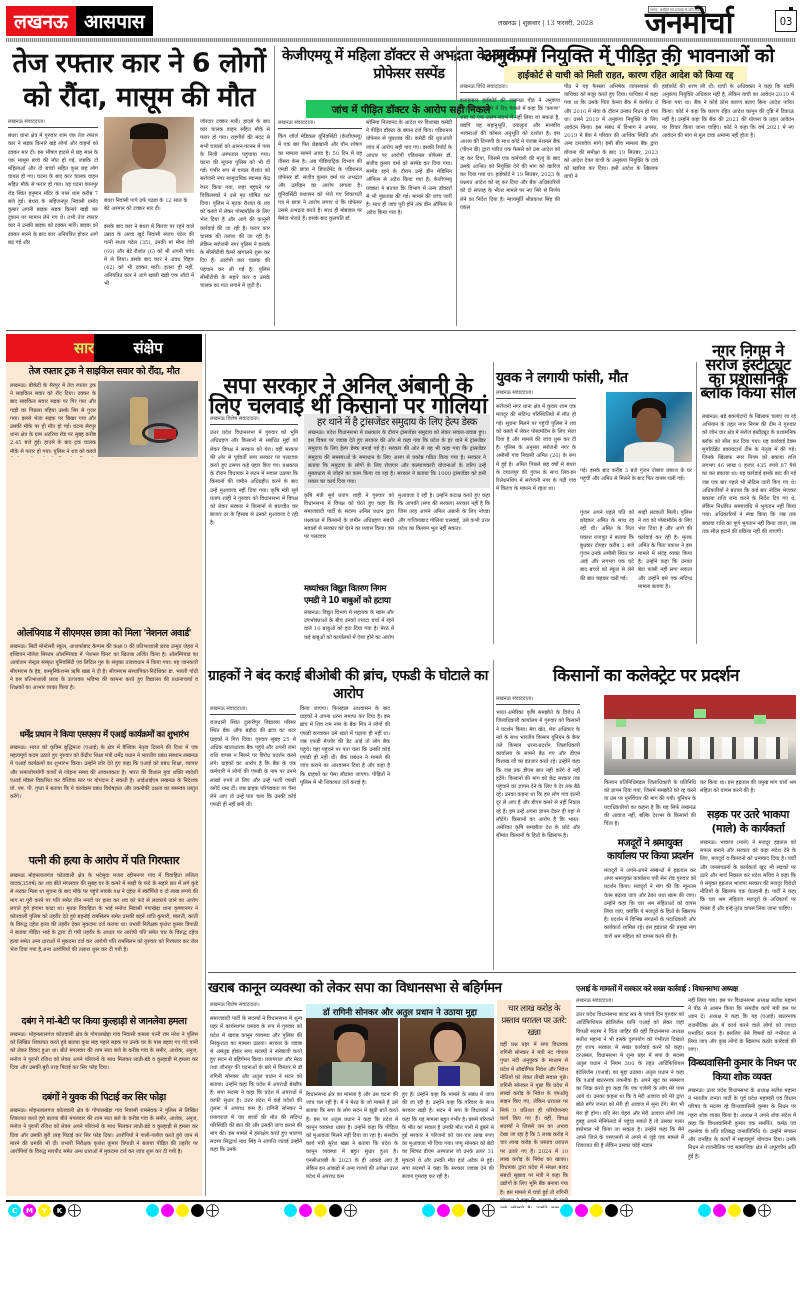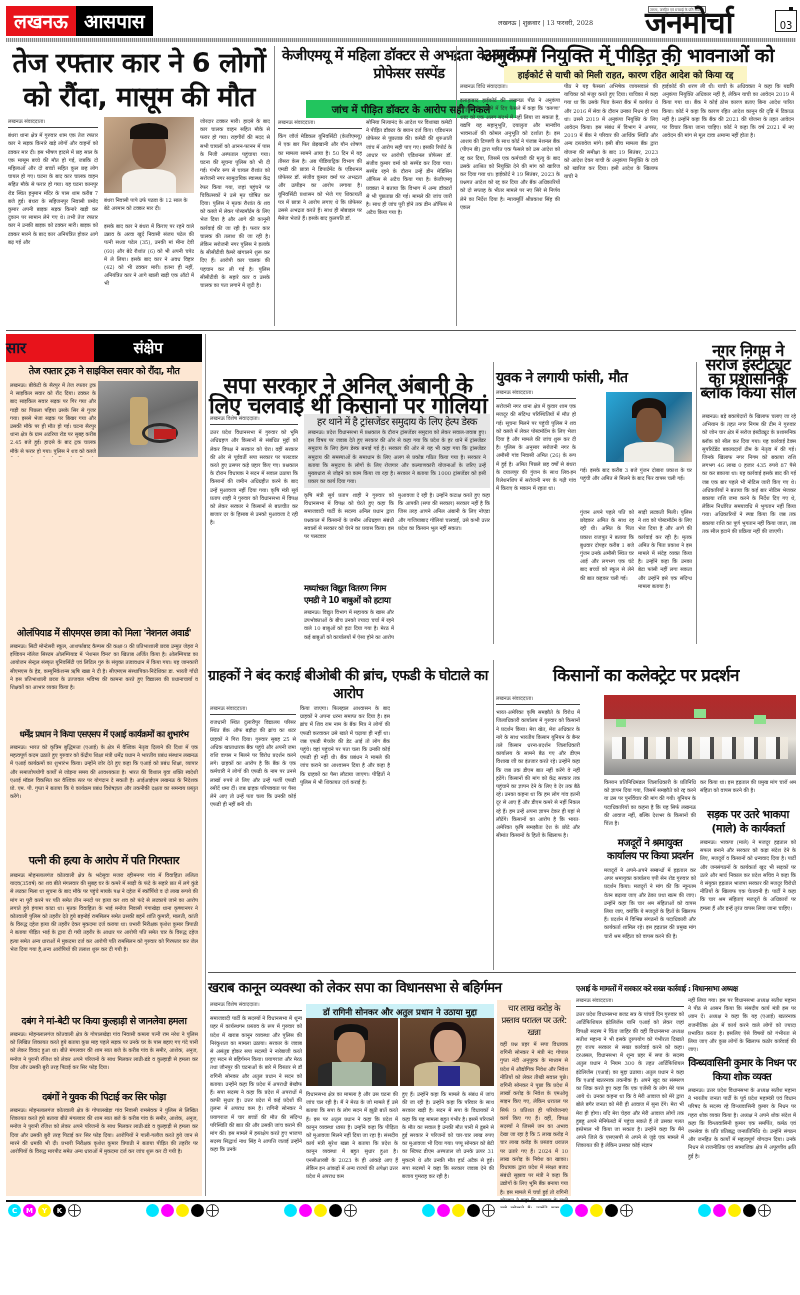--- a/index.html
+++ b/index.html
@@ -22,21 +22,21 @@
 </head>
 <body>
 
 <div class="abs" style="left:6px;top:6px;height:30px;display:flex;">
   <div style="background:#e8131b;color:#fff;font-weight:bold;font-size:19px;padding:2px 8px;line-height:26px;">लखनऊ</div>
   <div style="background:#000;color:#fff;font-weight:bold;font-size:19px;padding:2px 8px;line-height:26px;">आसपास</div>
 </div>
 <div class="abs" style="left:498px;top:18px;font-size:6.5px;color:#333;font-family:'DejaVu Serif',serif;">लखनऊ | शुक्रवार | 13 फरवरी, 2028</div>
 <div class="abs" style="left:648px;top:6px;font-size:3.5px;color:#444;border:0.5px solid #666;padding:0 1px;">जनता, जनहित एवं सच्चाई के प्रति समर्पित</div>
 <div class="abs" style="left:645px;top:7px;font-size:30px;font-weight:bold;color:#111;letter-spacing:-1px;line-height:32px;">जनमोर्चा</div>
-<div class="abs" style="left:775px;top:10px;width:22px;height:22px;border:1.5px solid #222;display:flex;align-items:flex-end;justify-content:center;">
+<div class="abs" style="left:775px;top:10px;width:22px;height:22px;border:1.5px solid #222;display:flex;align-items:center;justify-content:center;">
   <span style="font-size:10px;">03</span>
   <span style="position:absolute;top:-4px;right:3px;width:4px;height:4px;background:#111;"></span>
 </div>
 <div class="abs" style="left:6px;top:38px;width:790px;height:4px;background:repeating-linear-gradient(90deg,#888 0 1px,#ddd 1px 2px);"></div>
 
 <div class="abs hl" style="left:8px;top:46px;width:262px;font-size:27px;line-height:34px;">तेज रफ्तार कार ने 6 लोगों को रौंदा, मासूम की मौत</div>
 <div class="abs txt" style="left:8px;top:117px;width:90px;height:210px;">
   <div class="byline">लखनऊ संवाददाता।</div>
   <div>बंथरा थाना क्षेत्र में गुरुवार शाम एक तेज रफ्तार कार ने सड़क किनारे खड़े लोगों और वाहनों को टक्कर मार दी। इस भीषण हादसे में छह साल के एक मासूम बच्चे की मौत हो गई, जबकि दो महिलाओं और दो बच्चों सहित कुल छह लोग घायल हो गए। घटना के बाद कार चालक वाहन सहित मौके से फरार हो गया। यह घटना कानपुर रोड स्थित हनुमान मंदिर के पास शाम करीब 7 बजे हुई। बंथरा के सहिजनपुर निवासी प्रमोद कुमार अपनी बाइक सड़क किनारे खड़ी कर दुकान पर सामान लेने गए थे। तभी तेज रफ्तार कार ने उनकी बाइक को टक्कर मारी। बाइक को टक्कर मारने के बाद कार अनियंत्रित होकर आगे बढ़ गई और</div>
 </div>
@@ -67,21 +67,21 @@
 </div>
 <div class="abs txt" style="left:564px;top:82px;width:94px;height:246px;">पीठ ने यह फैसला अभिषेक जायसवाल की याचिका को मंजूर करते हुए दिया। याचिका में कहा गया था कि उसके पिता केनरा बैंक में कार्यरत थे और 2016 में सेवा के दौरान उनका निधन हो गया था। उसने 2019 में अनुकंपा नियुक्ति के लिए आवेदन किया। इस संबंध में विभाग ने अगस्त, 2019 में बैंक ने परिवार की आर्थिक स्थिति और अन्य दस्तावेज मांगे। इसी बीच मामला बैंक द्वारा योजना की समीक्षा के बाद 19 सितंबर, 2023 को आदेश देकर याची के अनुकंपा नियुक्ति के दावे को खारिज कर दिया। इसी आदेश के खिलाफ याची ने</div>
 <div class="abs txt" style="left:662px;top:82px;width:132px;height:76px;">हाईकोर्ट की शरण ली थी। याची के अधिवक्ता ने कहा कि यद्यपि अनुकंपा नियुक्ति अधिकार नहीं है, लेकिन याची का आवेदन 2019 में किया गया था। बैंक ने कोई ठोस कारण बताए बिना आदेश पारित किया। कोर्ट ने कहा कि कारण रहित आदेश कानून की दृष्टि में टिकाऊ नहीं है। उन्होंने कहा कि बैंक की 2021 की योजना के तहत आवेदन पर विचार किया जाना चाहिए। कोर्ट ने कहा कि वर्ष 2021 में नए आवेदन की मांग से मूल दावा अमान्य नहीं होता है।</div>
 <div class="photo" style="left:662px;top:160px;width:132px;height:0;"></div>
 <div class="abs txt" style="left:662px;top:160px;width:132px;height:168px;"></div>
 <div class="hrule" style="left:6px;top:330px;width:790px;background:#555;"></div>
 
 <div class="abs" style="left:6px;top:362px;width:200px;height:0;"></div>
 <div class="abs" style="left:6px;top:334px;width:196px;height:862px;background:#fde7d3;">
   <div style="display:flex;height:28px;">
-    <div style="width:45%;background:#e8131b;color:#0f172a;font-weight:bold;font-size:15px;text-align:left;line-height:28px;">सार</div>
+    <div style="width:45%;background:#e8131b;color:#bef264;font-weight:bold;font-size:15px;text-align:right;line-height:28px;">सार</div>
     <div style="width:55%;background:#000;color:#fff;font-weight:bold;font-size:15px;text-align:center;line-height:28px;">संक्षेप</div>
   </div>
 </div>
 <div class="abs hl" style="left:6px;top:364px;width:196px;font-size:9.5px;line-height:14px;">तेज रफ्तार ट्रक ने साइकिल सवार को रौंदा, मौत</div>
 <div class="photo" style="left:98px;top:381px;width:100px;height:76px;background:linear-gradient(160deg,#9b9b9b 0%,#6d6d6d 45%,#bcbcbc 100%);">
   <div style="position:absolute;left:32px;top:16px;width:18px;height:48px;background:#c4a873;border-radius:4px;"></div>
   <div style="position:absolute;left:44px;top:42px;width:36px;height:20px;border:3px solid #2a2a2a;border-radius:50%;"></div>
   <div style="position:absolute;left:56px;top:48px;width:22px;height:10px;background:#c02020;"></div>
 </div>
 <div class="abs txt" style="left:10px;top:381px;width:86px;height:76px;">लखनऊ। बीकेटी के सैरपुर में तेज रफ्तार ट्रक ने साइकिल सवार को रौंद दिया। टक्कर के बाद साइकिल सवार सड़क पर गिर गया और गाड़ी का पिछला पहिया उसके सिर से गुजर गया। इससे भेजा सड़क पर बिखर गया और उसकी मौके पर ही मौत हो गई। घटना सैरपुर थाना क्षेत्र के ग्राम अटरिया रोड पर सुबह करीब 2.45 बजे हुई। हादसे के बाद ट्रक चालक मौके से फरार हो गया। पुलिस ने शव को कब्जे में लेकर पोस्टमार्टम के लिए भेज दिया है। मृतक के परिजनों में पत्नी और बेटे रोहित, रंजीत, रवींद्र और रूपेश और पत्नी सूनी सीधी है। पुलिस सीसीटीवी के आधार पर ट्रक चालक की तलाश में जुट गई है।</div>

